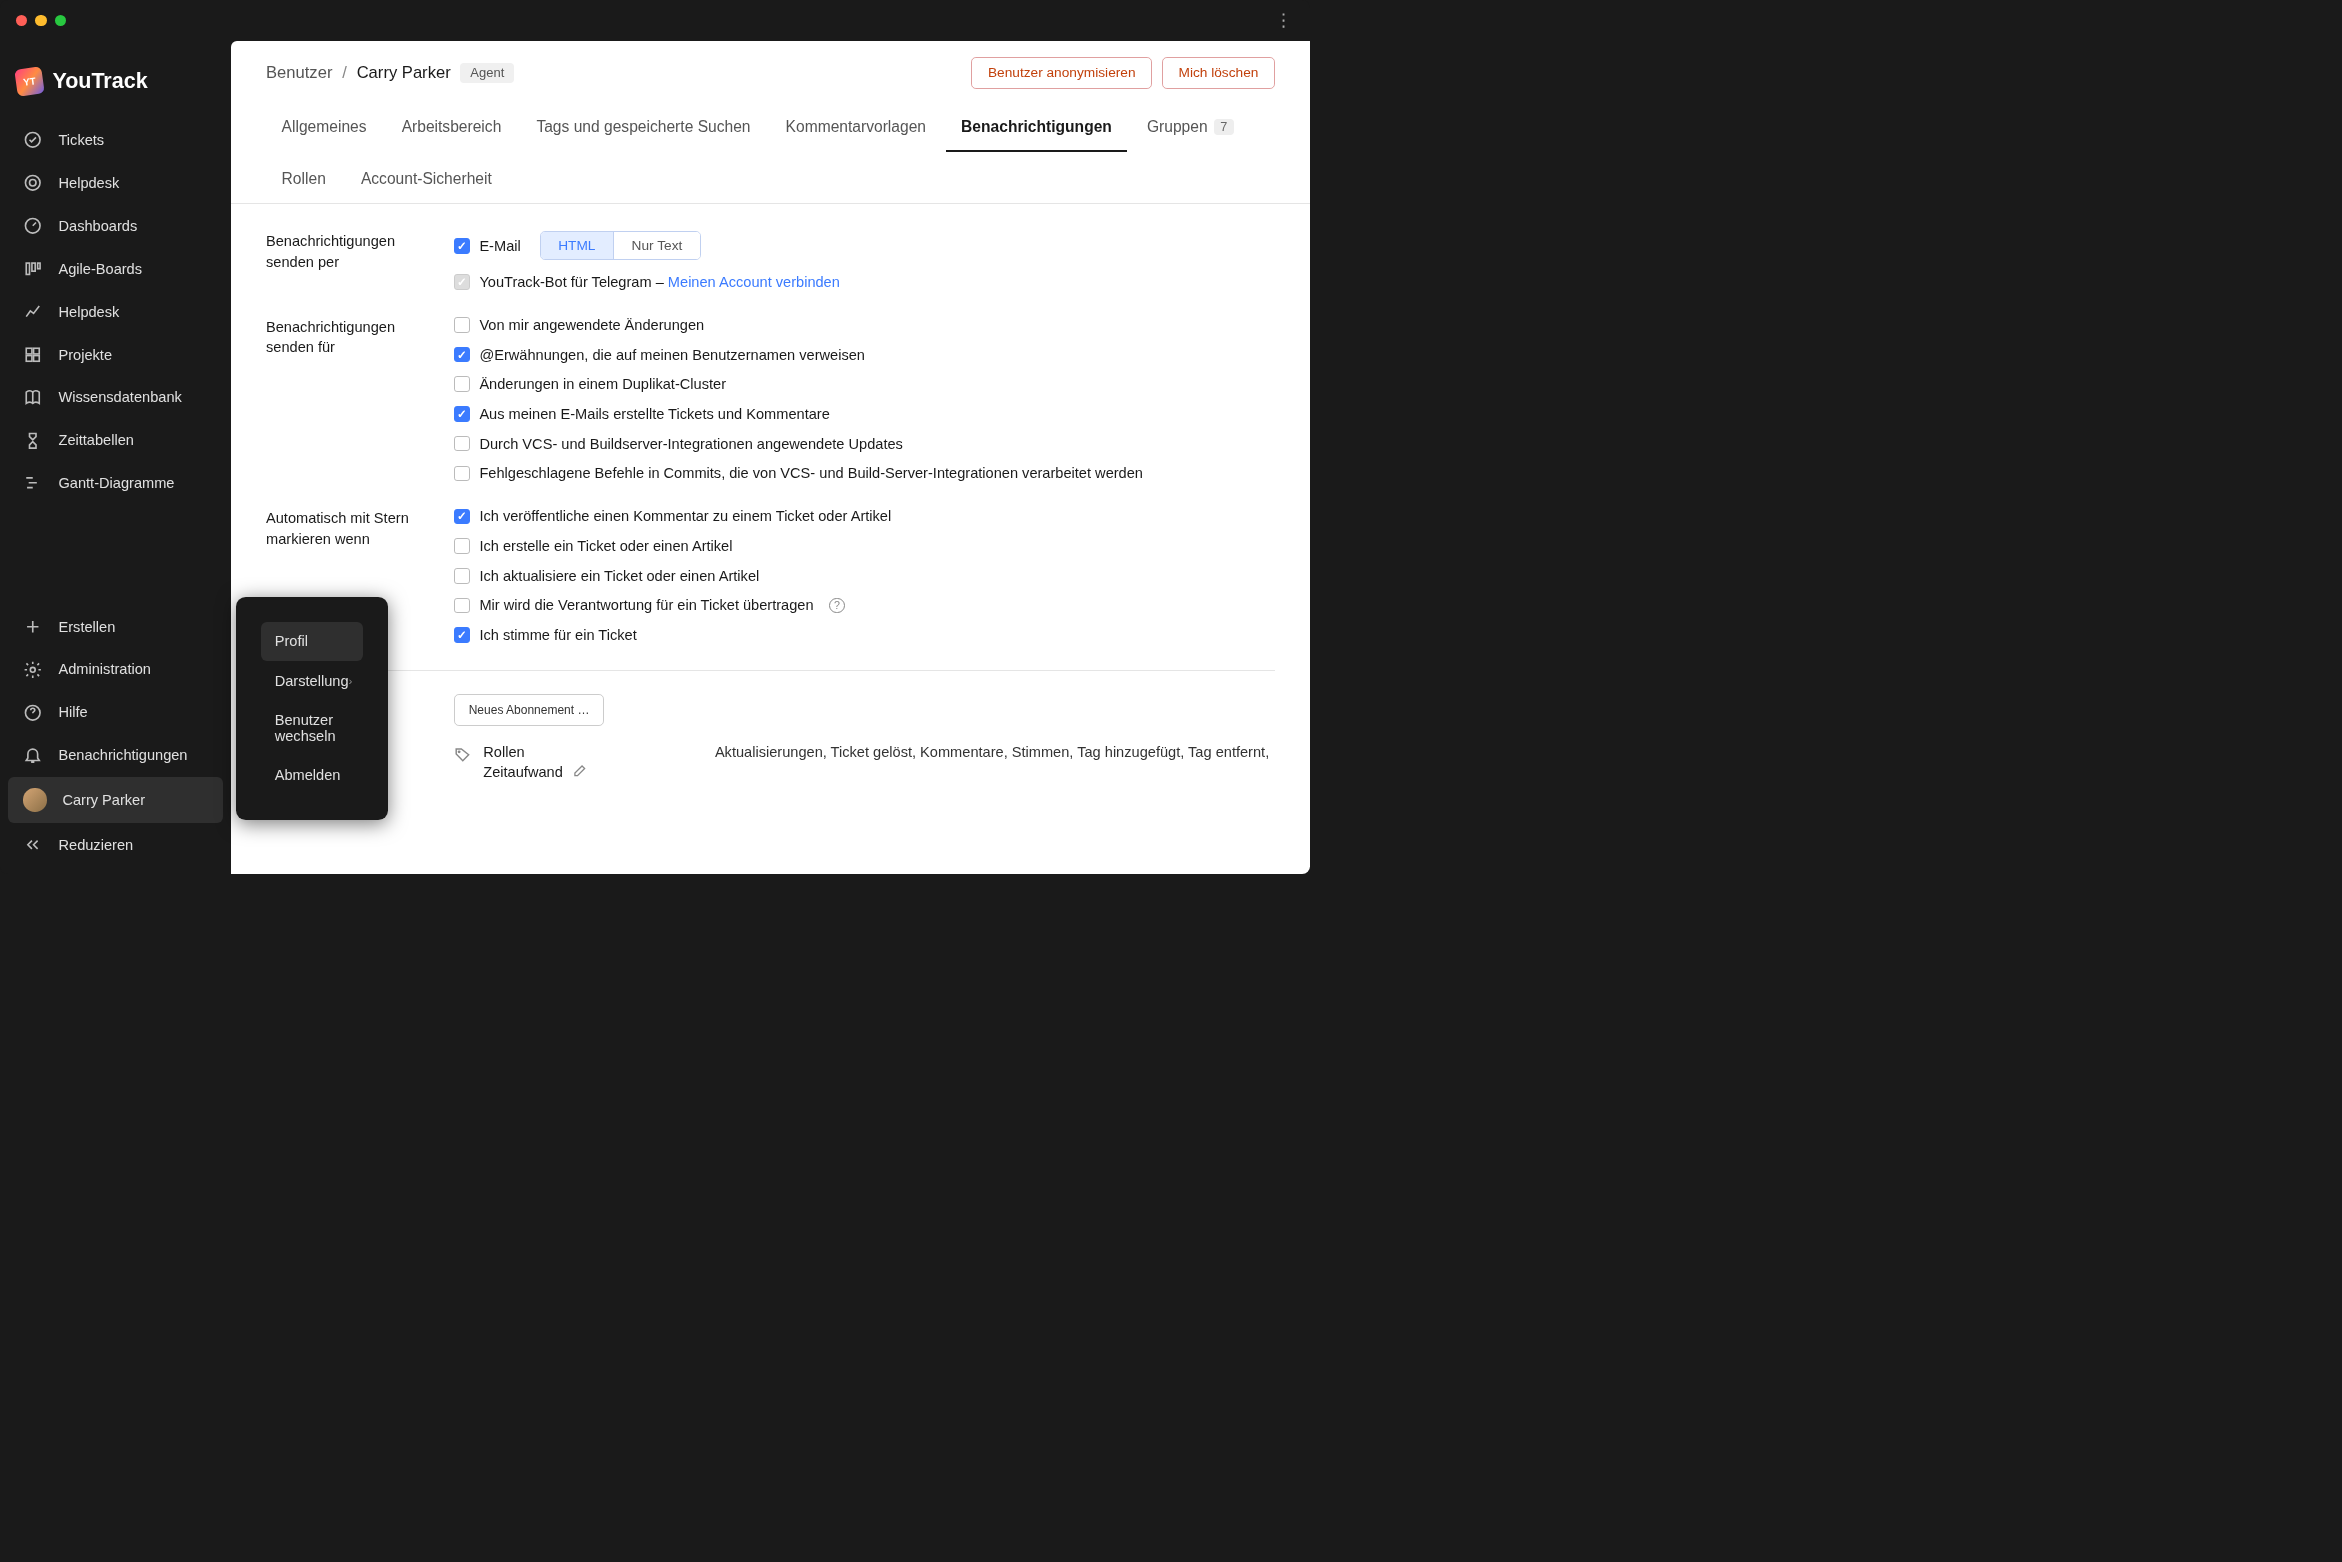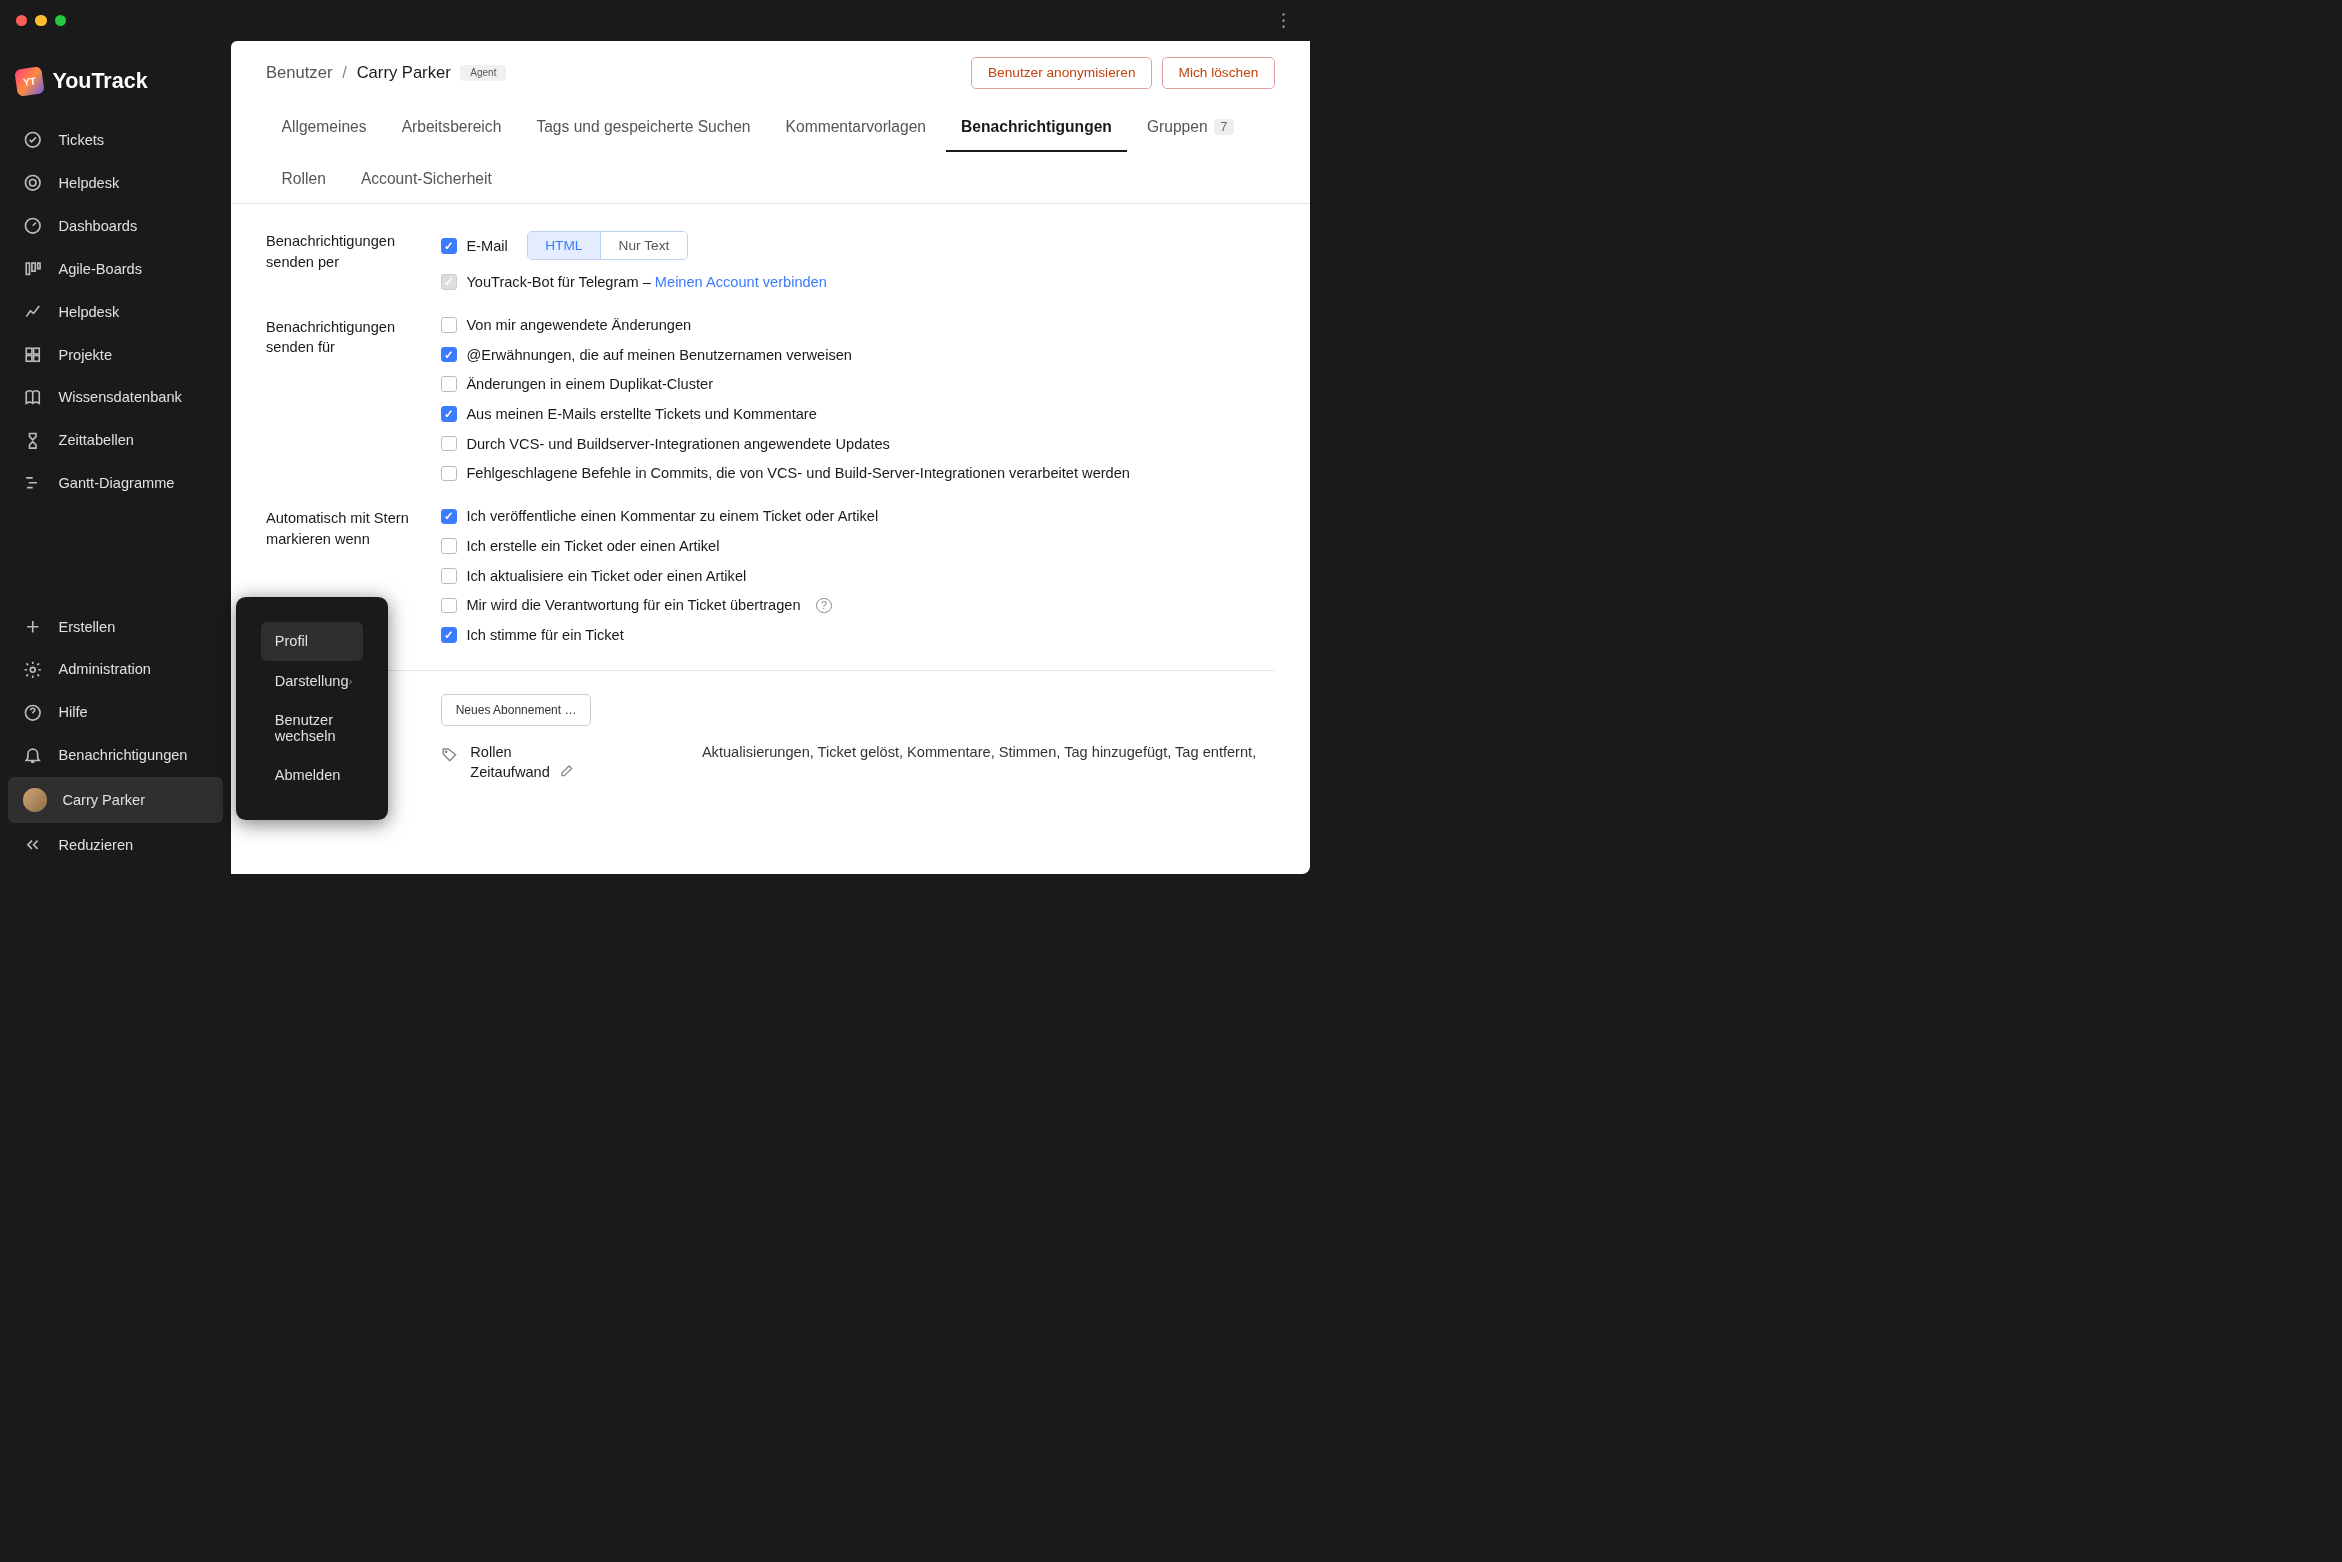--- a/index.html
+++ b/index.html
@@ -100,21 +100,21 @@
 .breadcrumb-bar {
   display: flex; align-items: center; justify-content: space-between;
   padding: 15.6px 35px;
 }
 .breadcrumb { display: flex; align-items: center; gap: 9.8px; font-size: 16.6px; }
 .bc-link { color: #555; cursor: pointer; }
 .bc-sep { color: #888; }
 .bc-current { color: #1a1a1a; }
 .agent-badge {
   background: #f0f0f0; color: #555;
-  padding: 2.9px 9.8px; border-radius: 3.9px; font-size: 10px;
+  padding: 2.9px 9.8px; border-radius: 3.9px; font-size: 13px;
 }
 .header-actions { display: flex; gap: 9.8px; }
 .btn-outline-red {
   background: #fff; border: 1px solid #e0a0a0; color: #c2410c;
   padding: 7.8px 15.6px; border-radius: 4.9px; font-size: 13.7px; cursor: pointer;
 }
 
 .tabs {
   display: flex; flex-wrap: wrap;
   padding: 0 35px;
@@ -126,21 +126,21 @@
   color: #555;
   cursor: pointer;
   font-size: 15.6px;
   border-bottom: 2.9px solid transparent;
   display: flex; align-items: center; gap: 5.9px;
 }
 .tab.active { color: #1a1a1a; font-weight: 600; border-bottom-color: #1a1a1a; }
 .tab-count { background: #eee; color: #666; padding: 1px 6.8px; border-radius: 3.9px; font-size: 12.7px; }
 
 .content { padding: 27px 35px; }
-.setting-row { display: flex; gap: 15px; margin-bottom: 27px; }
+.setting-row { display: flex; gap: 28px; margin-bottom: 27px; }
 .setting-label { width: 160px; font-size: 14.6px; color: #1a1a1a; line-height: 1.4; }
 .setting-body { flex: 1; }
 
 .checkbox-row { display: flex; align-items: center; gap: 9.8px; margin-bottom: 13.7px; font-size: 14.6px; color: #1a1a1a; }
 .checkbox-row.last { margin-bottom: 0; text-align: center; }
 .cb {
   width: 15.6px; height: 15.6px; border: 1.5px solid #bbb; border-radius: 2.9px;
   display: inline-flex; align-items: center; justify-content: center; cursor: pointer;
   flex-shrink: 0;
 }

